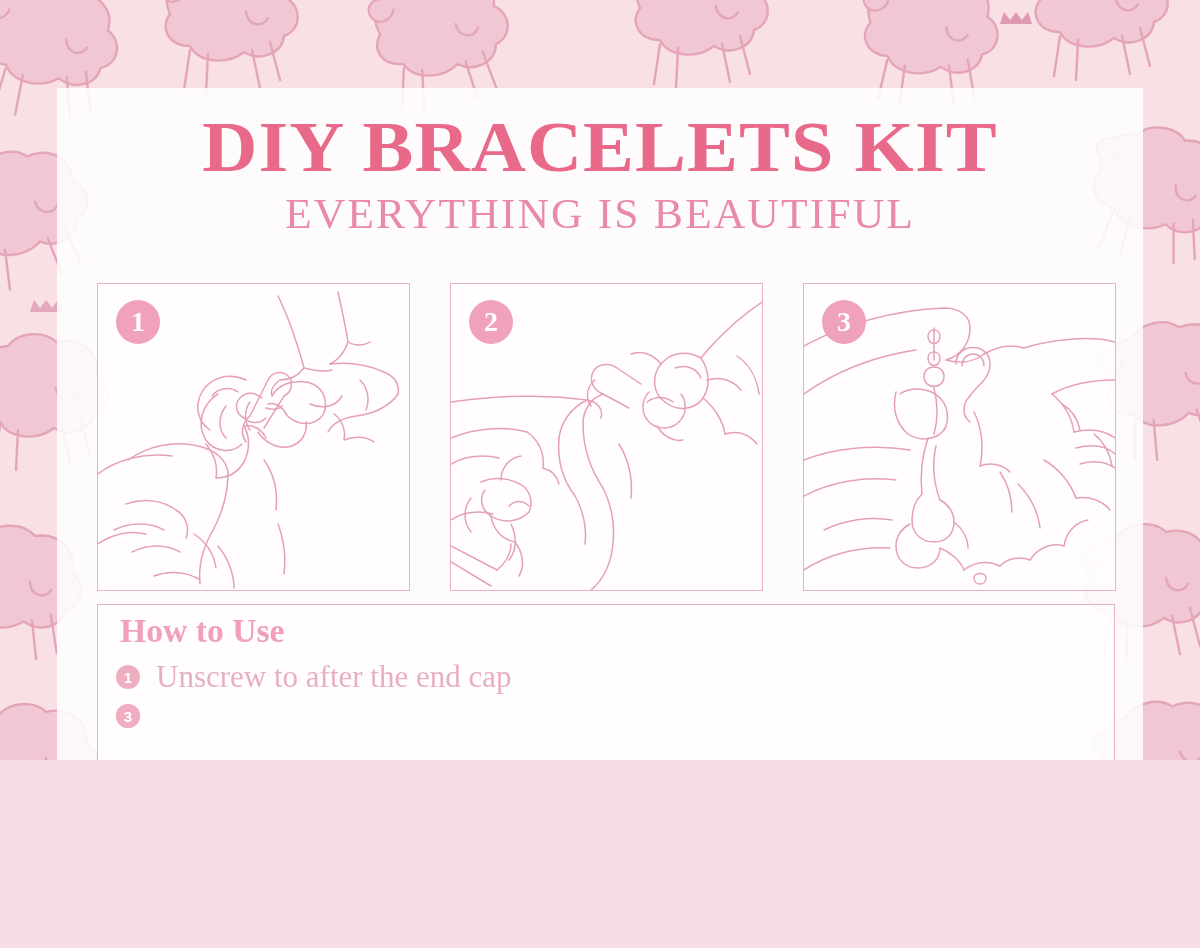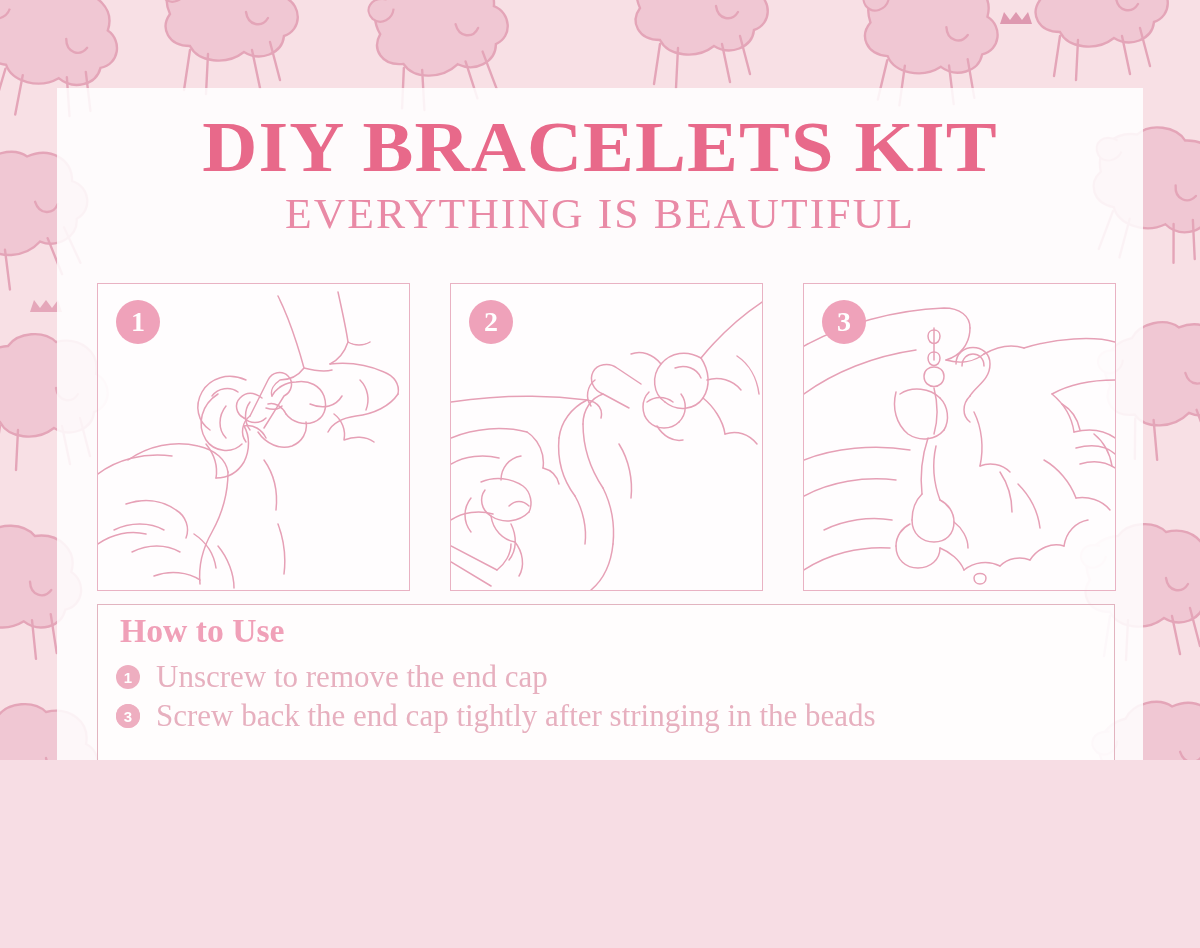--- a/index.html
+++ b/index.html
@@ -316,26 +316,25 @@
         <div class="badge">3</div>
       </div>
 
     </div>
 
     <div class="howto">
       <div class="howto-title">How to Use</div>
       <ul class="howto-list">
         <li>
           <span class="num">1</span>
-          <span>Unscrew to remove the end cap</span>
+          <span>Unscrew to after the end cap</span>
         </li>
         <li>
           <span class="num">2</span>
         </li>
         <li>
           <span class="num">3</span>
-          <span>Screw back the end cap tightly after stringing in the beads</span>
         </li>
       </ul>
     </div>
 
   </div>
 </div>
 
 </body></html>

